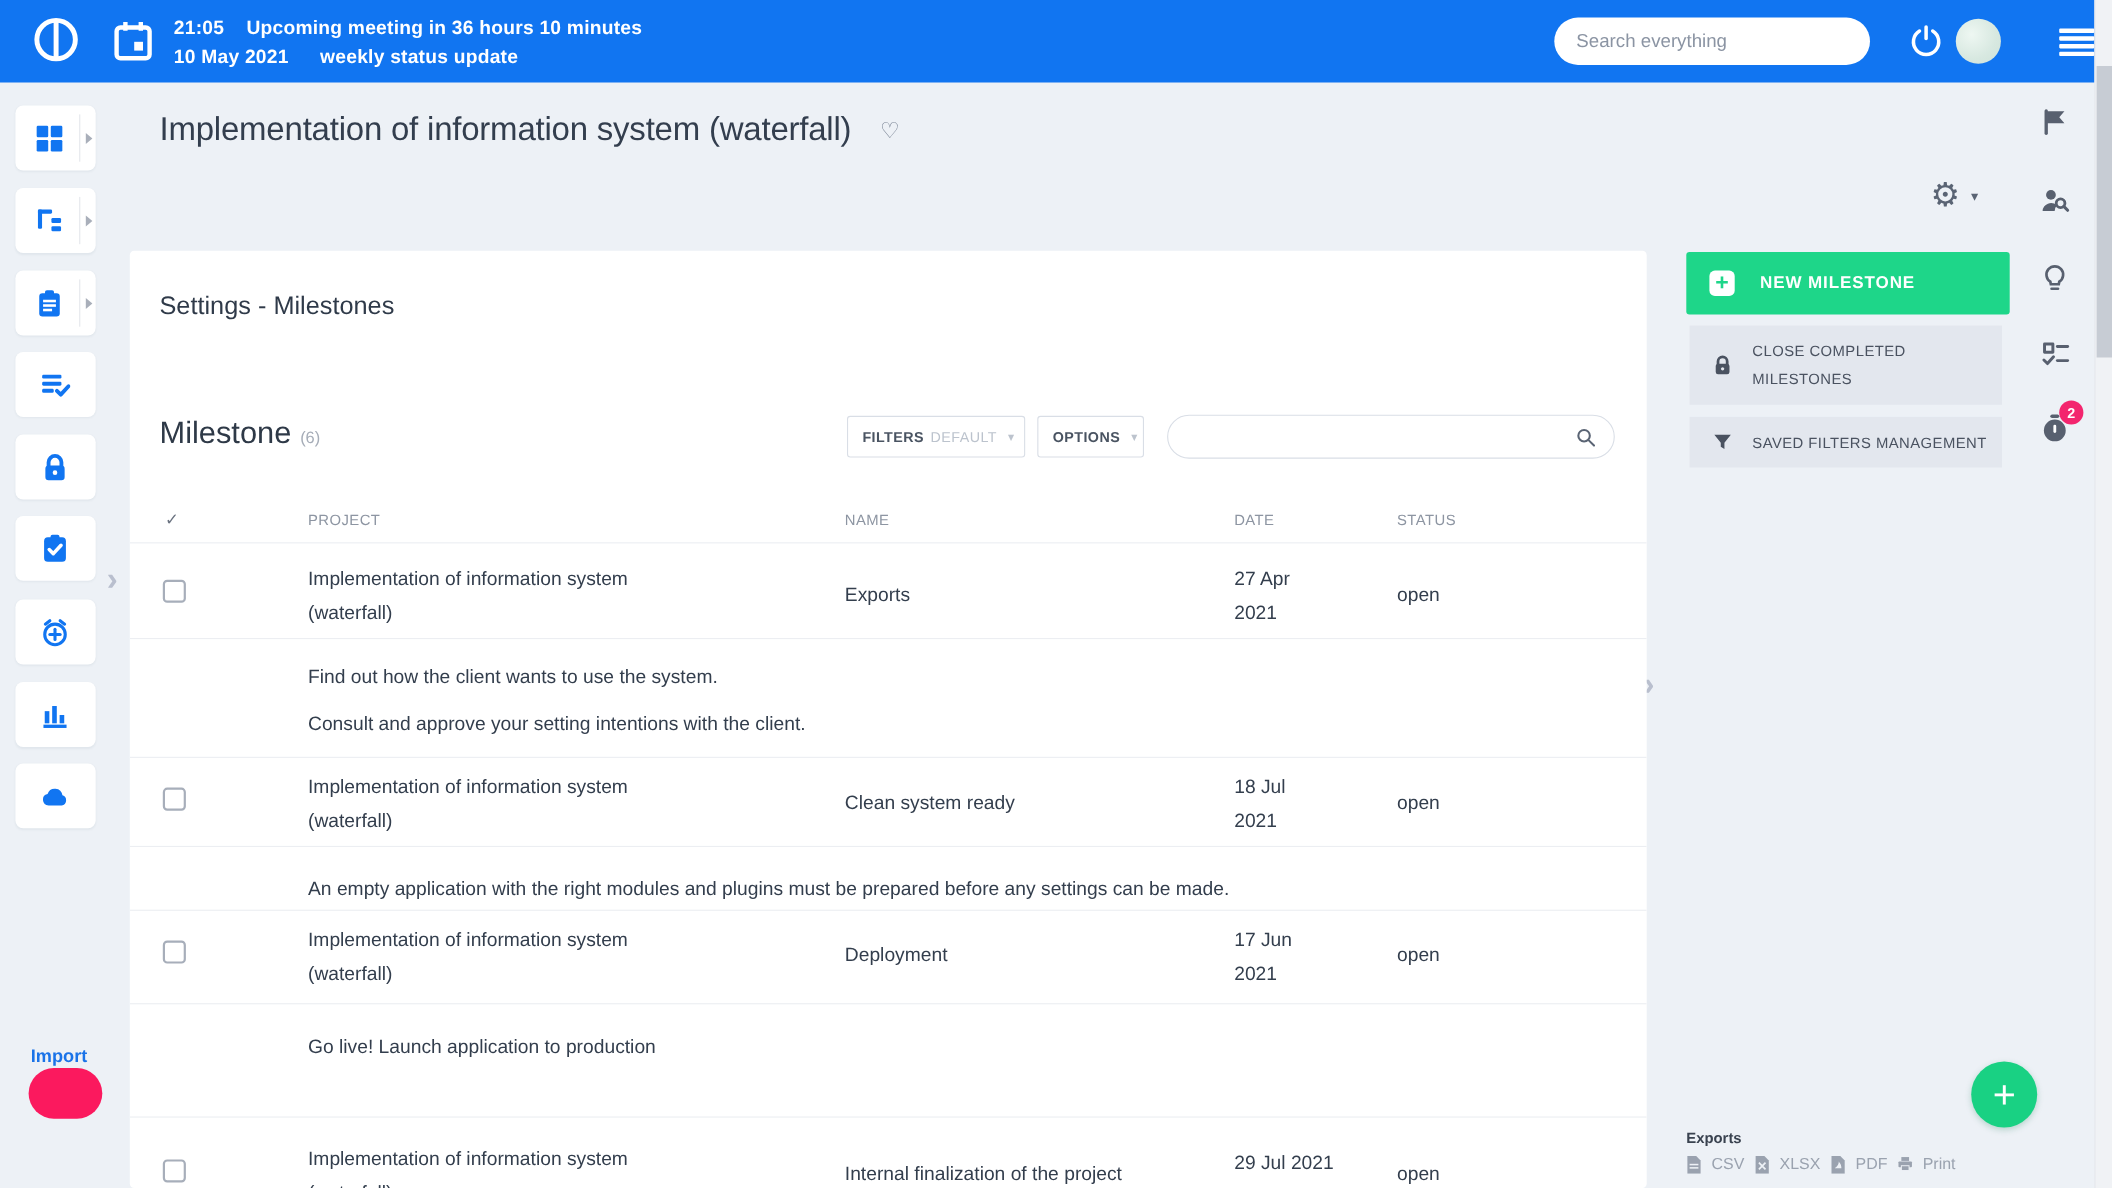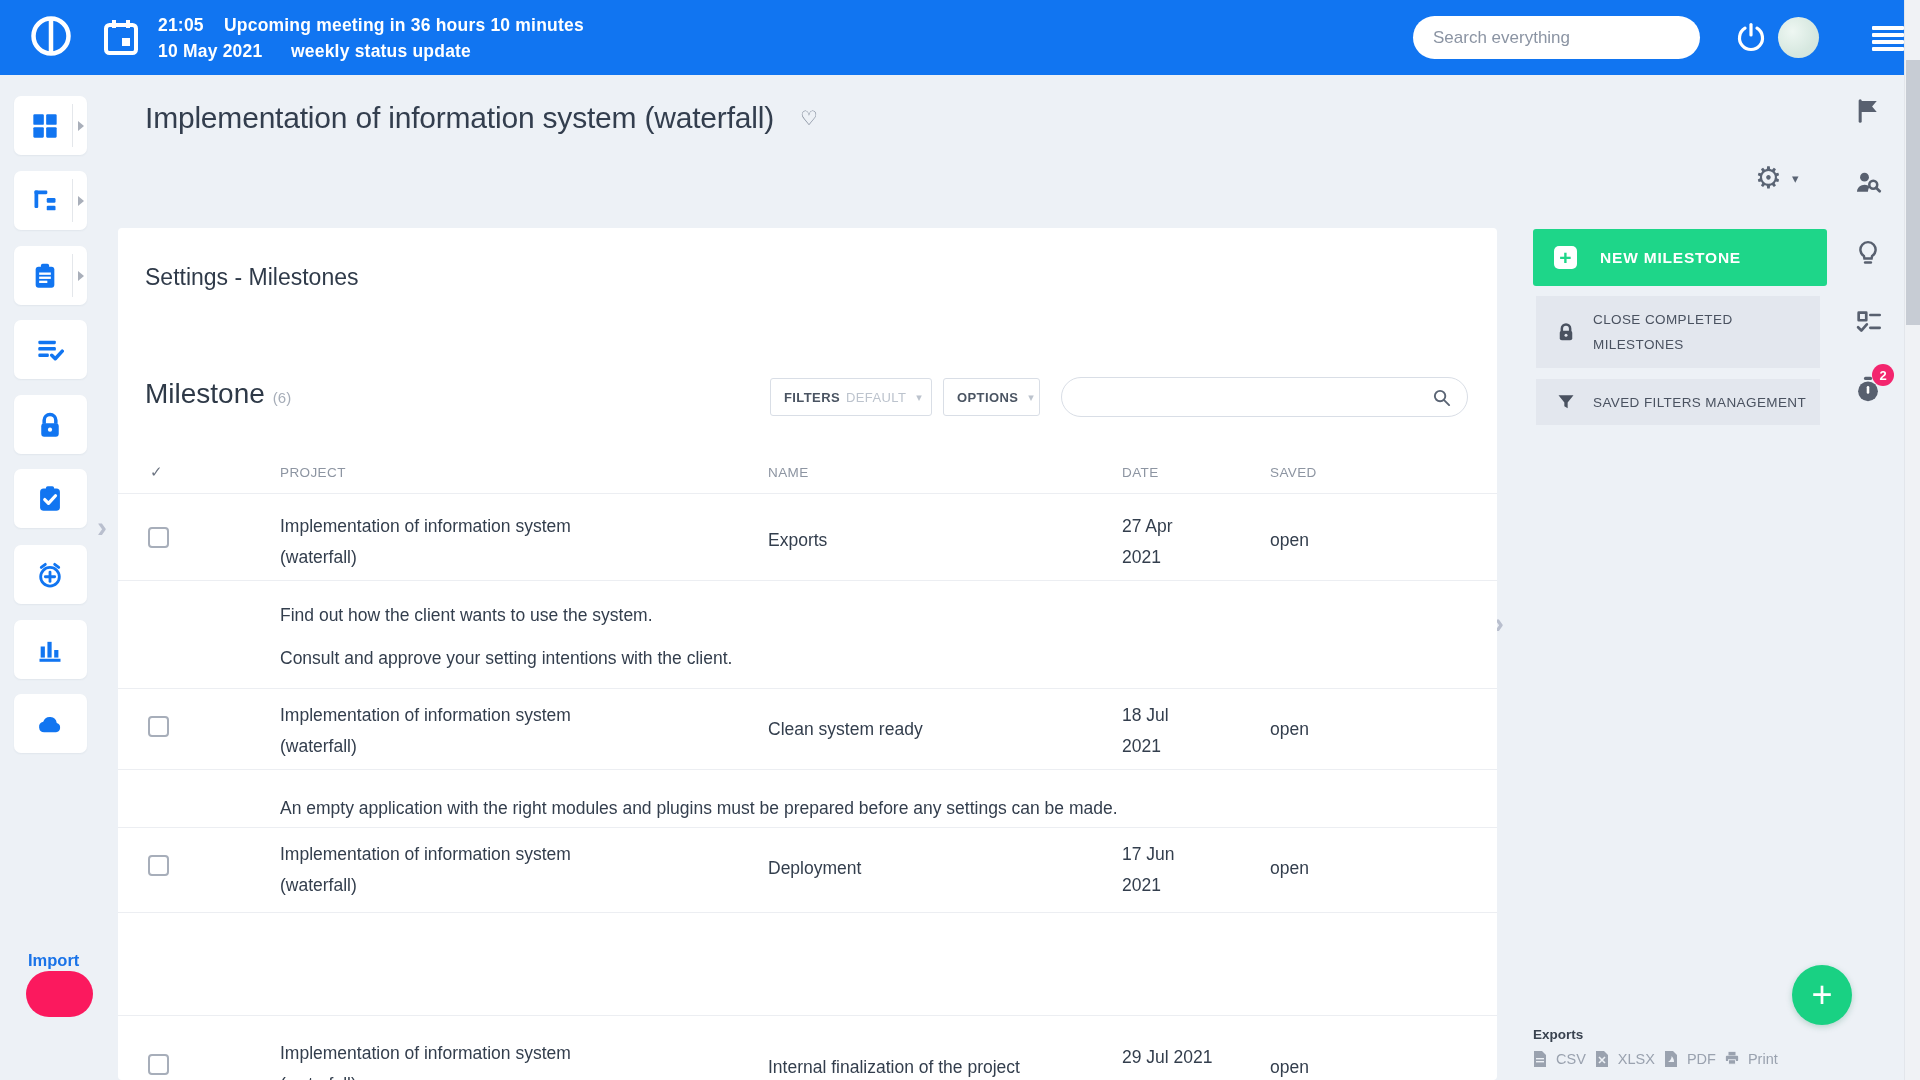--- a/index.html
+++ b/index.html
@@ -356,21 +356,21 @@
           <circle cx="8.5" cy="8.5" r="5.5"></circle>
             <line x1="13" y1="13" x2="18" y2="18"></line>
         </svg>
       </div>
     </div>
 
     <div class="th th-check">✓</div>
     <div class="th th-project">PROJECT</div>
     <div class="th th-name">NAME</div>
     <div class="th th-date">DATE</div>
-    <div class="th th-status">SAVED</div>
+    <div class="th th-status">STATUS</div>
     <div class="sep" style="top:265px"></div>
 
     <div class="row" style="top:274px;height:78px">
       <div class="checkbox" style="top:25px"></div>
       <div class="cell cell-project">
         <span>Implementation of information system</span>
           <span>(waterfall)</span>
       </div>
       <div class="cell cell-name" style="top:28px">Exports</div>
       <div class="cell cell-date">
@@ -412,20 +412,23 @@
           <span>(waterfall)</span>
       </div>
       <div class="cell cell-name" style="top:30px">Deployment</div>
       <div class="cell cell-date" style="top:11px">
           <span>17 Jun</span>
           <span>2021</span>
         </div>
       <div class="cell cell-status" style="top:30px">open</div>
     </div>
     <div class="sep" style="top:684px"></div>
+    <div class="desc" style="top:712px">
+      <span>Go live! Launch application to production</span>
+    </div>
     <div class="sep" style="top:787px"></div>
 
     <div class="row" style="top:800px;height:90px">
       <div class="checkbox" style="top:26px"></div>
       <div class="cell cell-project" style="top:10px">
         <span>Implementation of information system</span>
           <span>(waterfall)</span>
       </div>
       <div class="cell cell-name" style="top:29px">Internal finalization of the project</div>
       <div class="cell cell-date" style="top:10px;line-height:38px">

